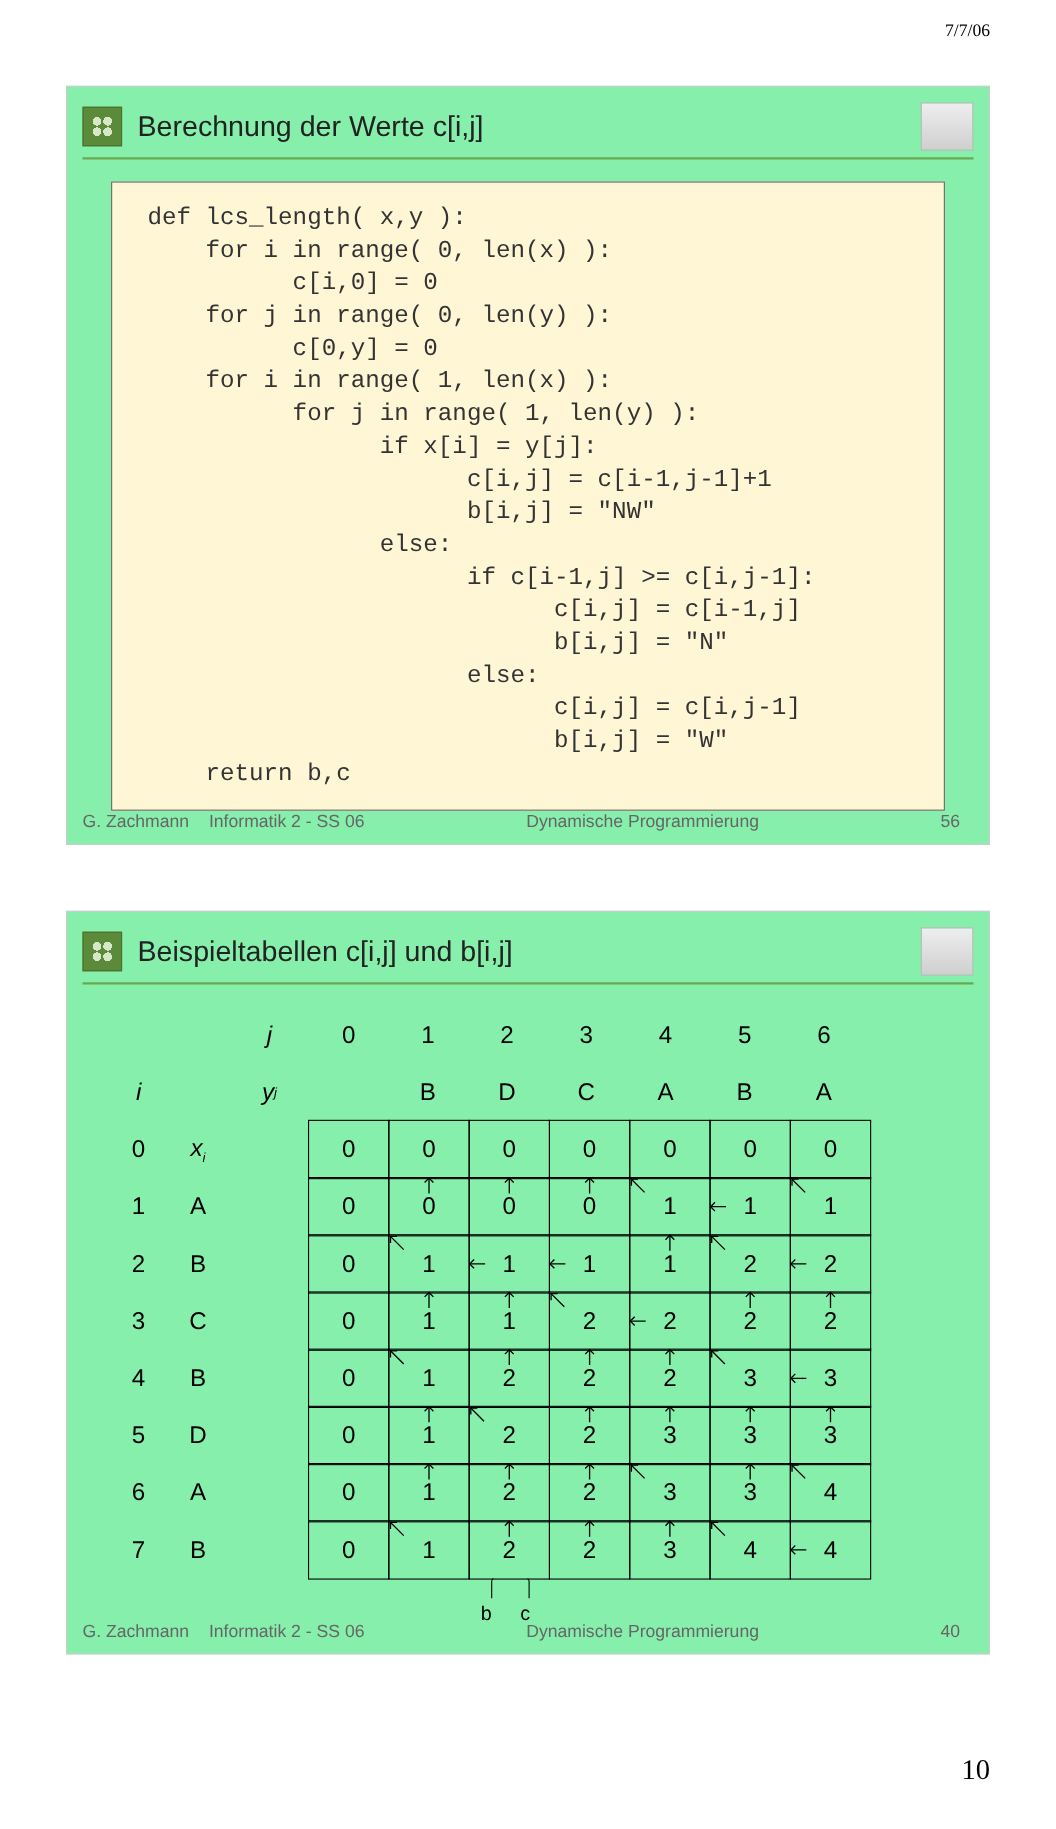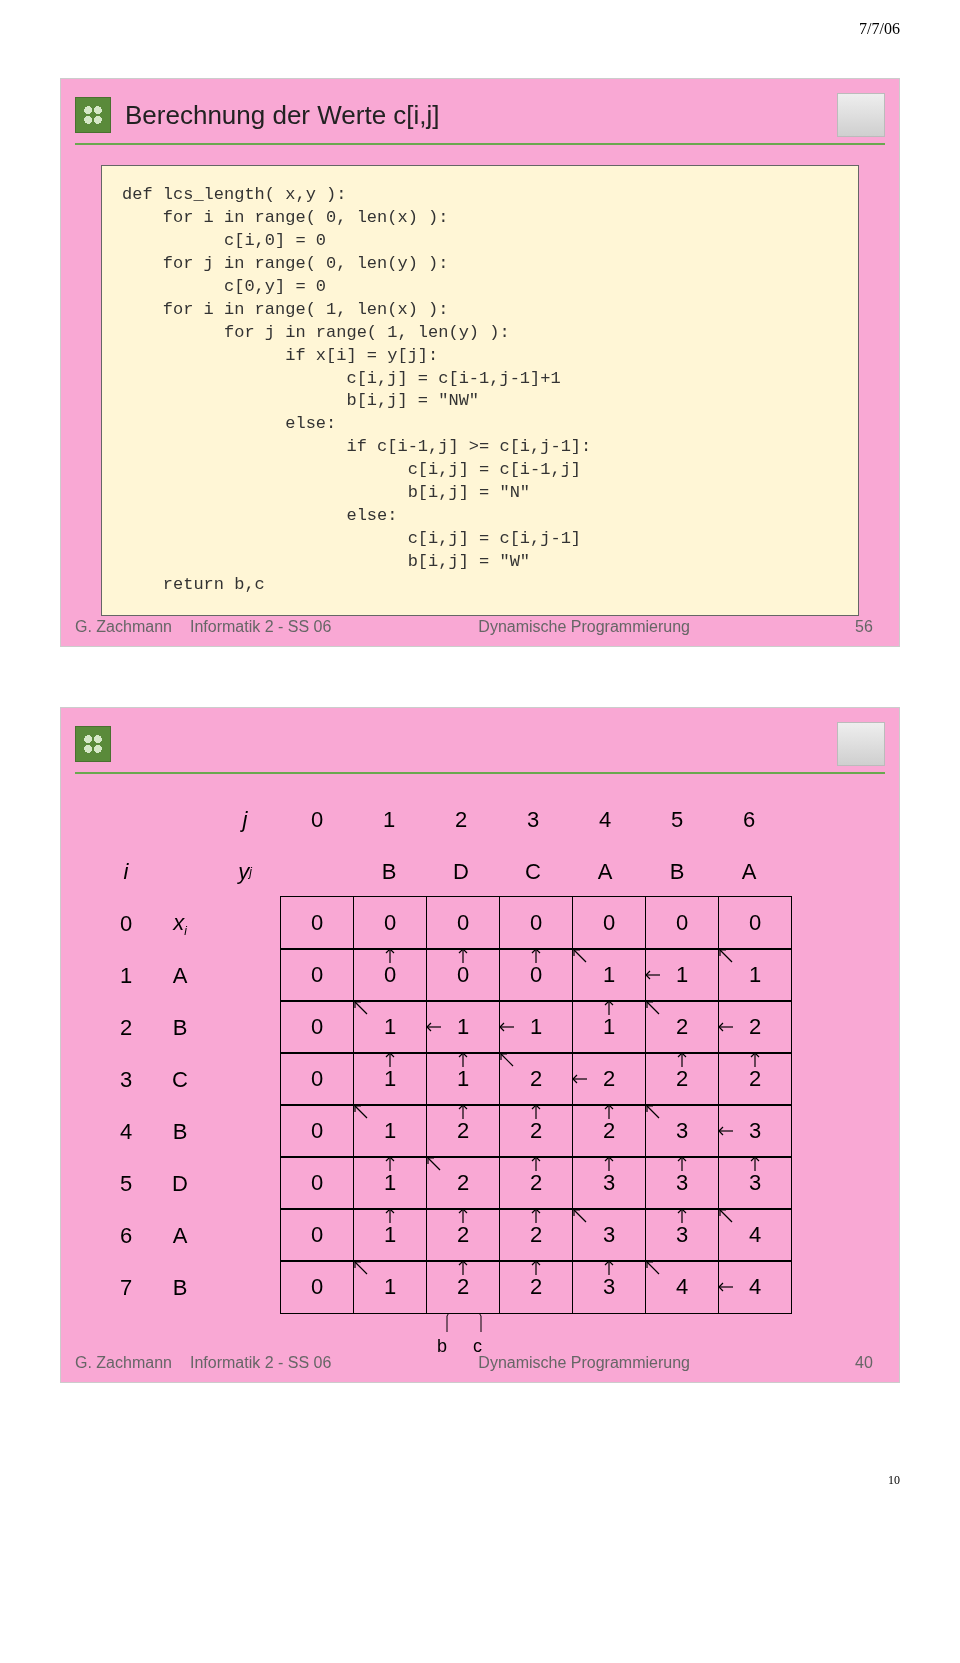--- a/index.html
+++ b/index.html
@@ -11,21 +11,21 @@
   }
   .page-header {
     text-align:right;
     padding: 20px 60px 0 0;
     font-family: "Times New Roman", serif;
     font-size:16px;
   }
   .slide-wrap { padding:40px 60px 30px 60px; }
   .slide {
     border:1px solid #ccc;
-    background:#f9a8d4;
+    background:#86efac;
     position:relative;
     padding:0 0 30px 0;
     margin-bottom:60px;
   }
   .slide-title-row {
     display:flex;
     align-items:center;
     padding:18px 10px 10px 14px;
   }
   .logo-left {
@@ -59,41 +59,41 @@
   }
   .green-line {
     height:2px; background:#6aa84f;
     margin:0 14px 20px 14px;
   }
   .codebox {
     margin:0 40px;
     border:1px solid #666;
     background:#fff6d6;
     font-family: "Courier New", monospace;
-    font-size:17px;
+    font-size:22px;
     line-height:1.35;
     color:#333;
-    padding:18px 20px;
+    padding:18px 32px;
     white-space:pre;
   }
   .slide-footer {
     position:absolute;
     bottom:10px; left:0; right:0;
     display:flex;
     padding:0 14px;
     font-size:16px;
     color:#666;
   }
   .slide-footer .mid { flex:1; text-align:center; padding-right:18px;}
   .slide-footer .num { width:30px; text-align:left;}
   .page-footer {
     text-align:right;
     padding:0 60px 30px 0;
     font-family:"Times New Roman", serif;
-    font-size:12px;
+    font-size:26px;
   }
 
   
   .table-area {
     position:relative;
     padding:0 40px;
   }
   .row {
     display:flex;
     align-items:center;
@@ -169,20 +169,21 @@
       <span style="width:18px"></span>
       <span>Informatik 2 - SS 06</span>
       <span class="mid">Dynamische Programmierung</span>
       <span class="num">56</span>
     </div>
   </div>
 
   <div class="slide">
     <div class="slide-title-row">
       <div class="logo-left"></div>
+      <div class="slide-title">Beispieltabellen c[i,j] und b[i,j]</div>
       <div class="logo-right"></div>
     </div>
     <div class="green-line"></div>
 
     <div class="table-area">
 
       <div class="row">
         <div class="lbl first"></div>
         <div class="lbl"></div>
         <div class="cell ital">j</div>

